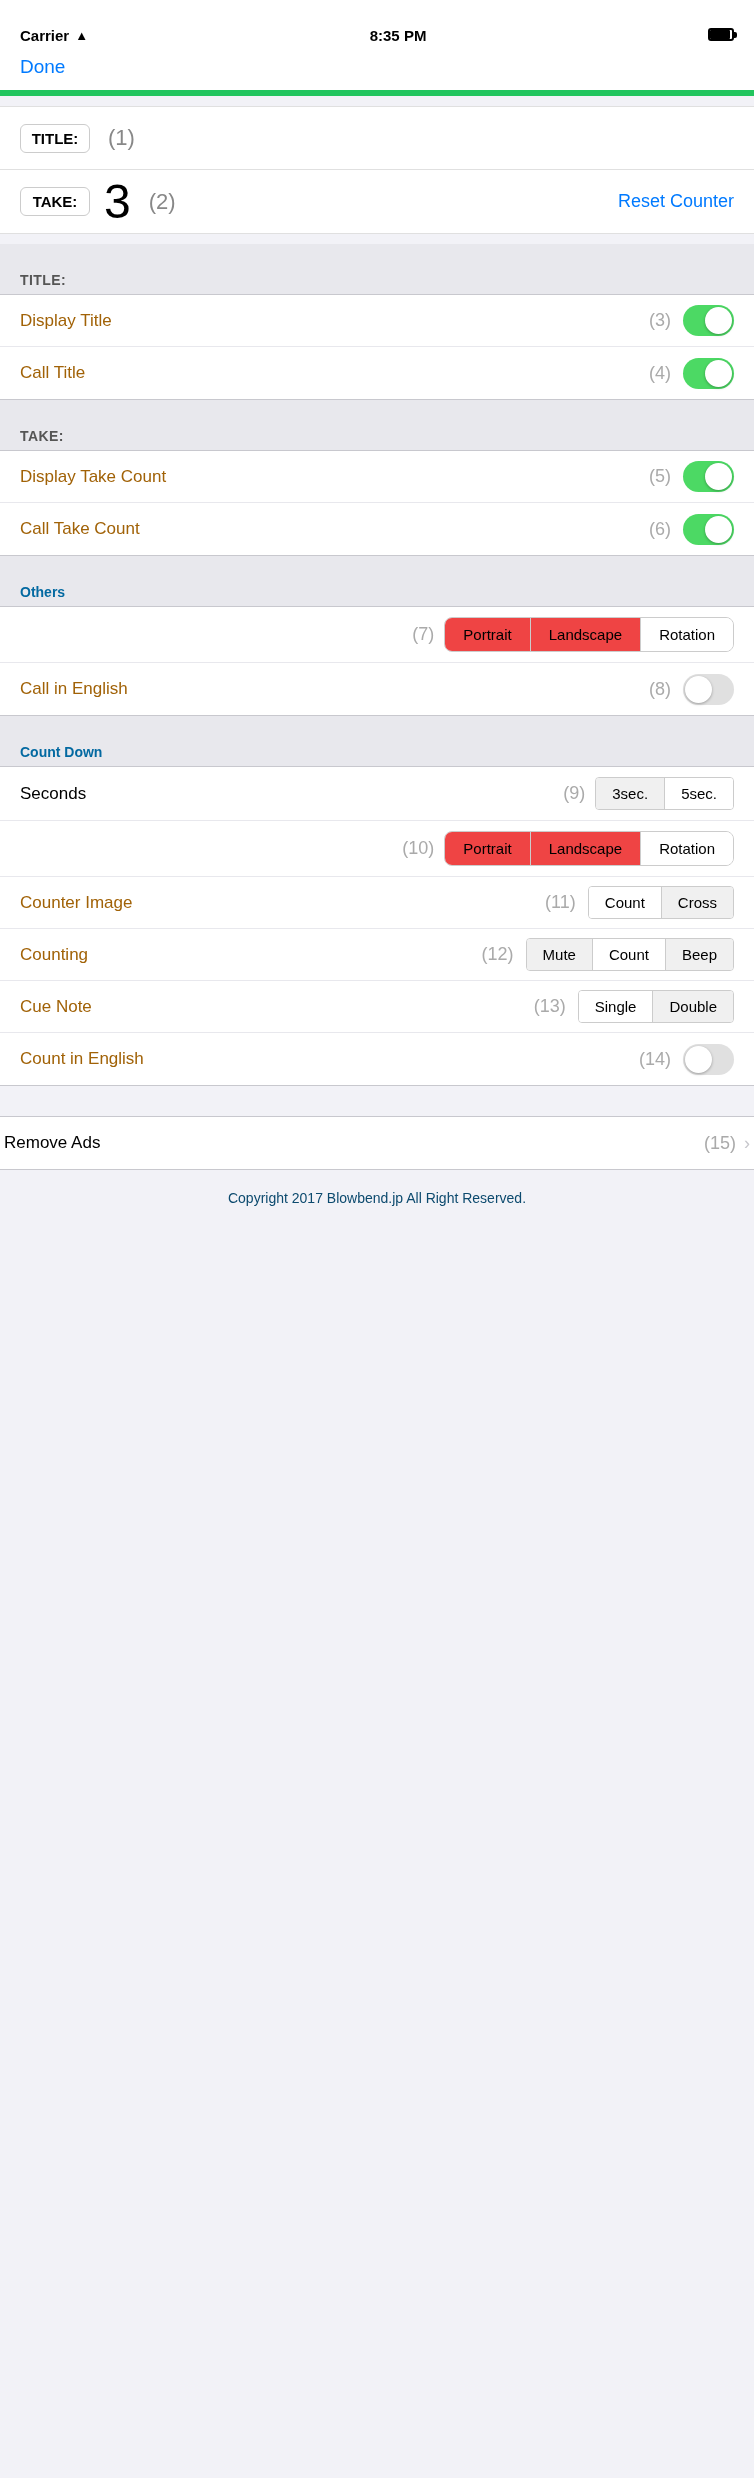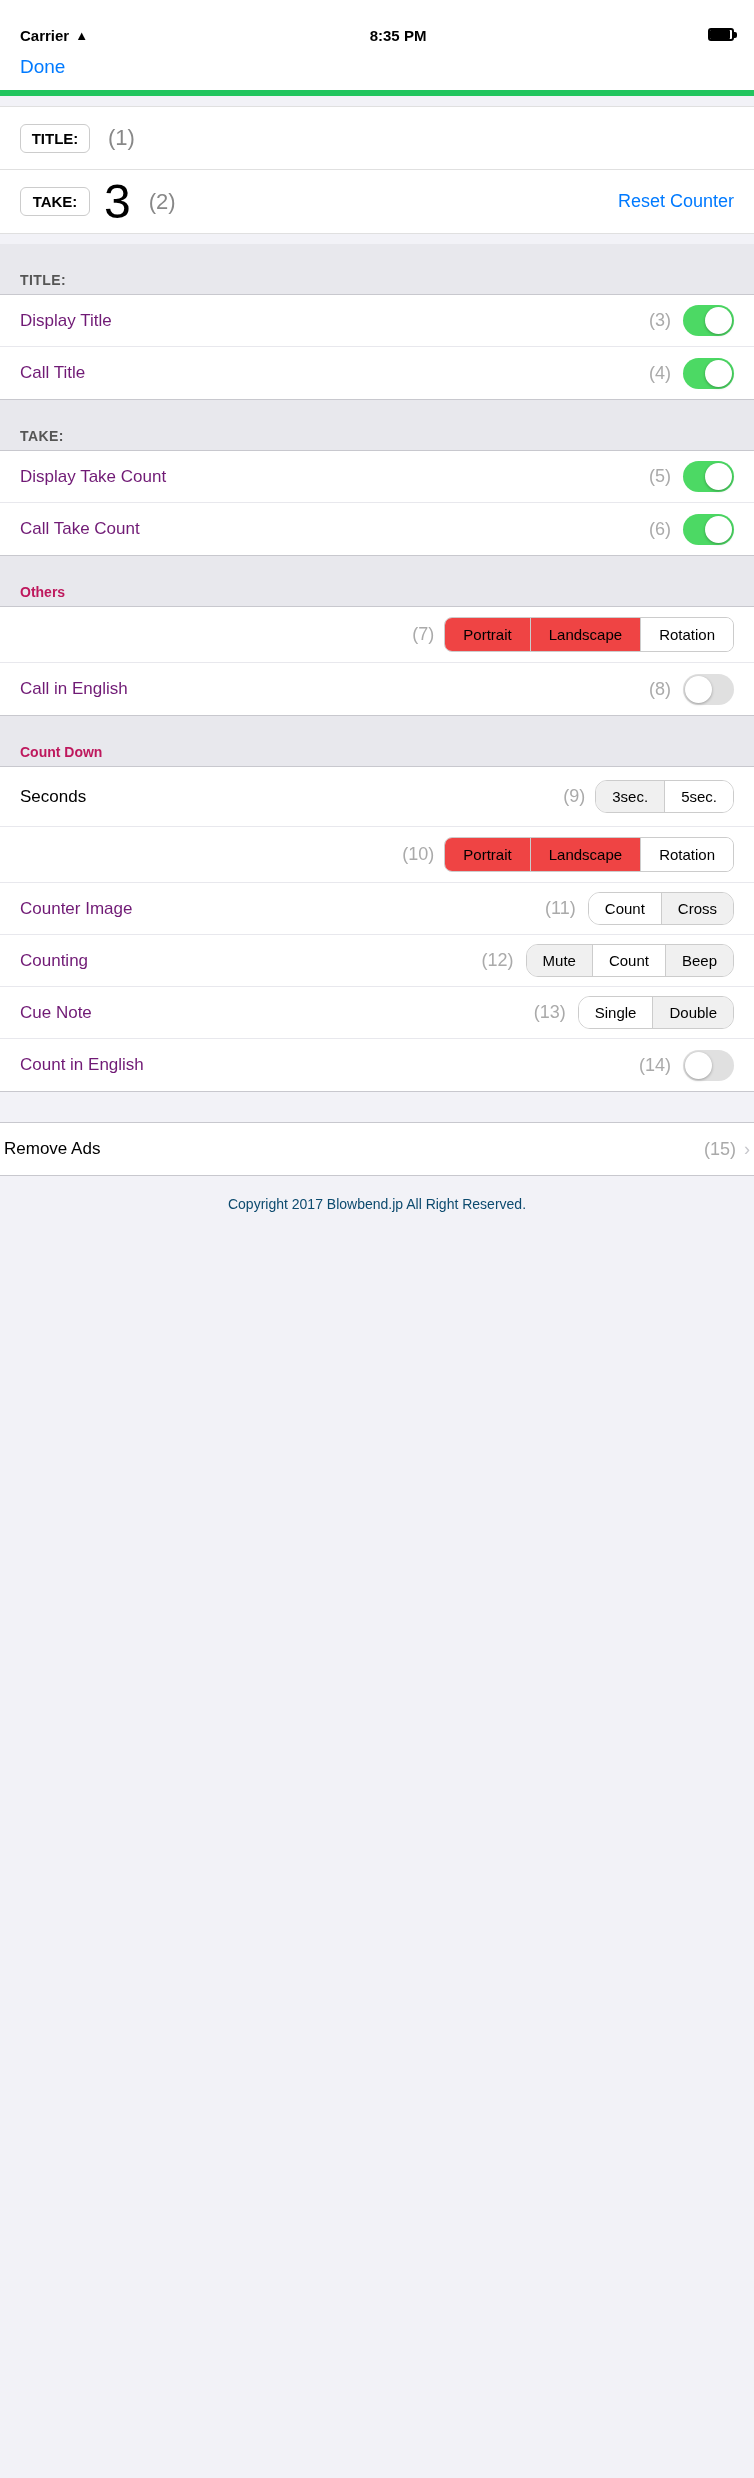--- a/index.html
+++ b/index.html
@@ -114,21 +114,21 @@
       background: #fff;
       display: flex;
       align-items: center;
       padding: 0 20px;
       height: 52px;
       border-bottom: 1px solid #e8e8ed;
     }
     .toggle-row:last-child { border-bottom: none; }
     .row-label {
       font-size: 17px;
-      color: #701a75;
+      color: #a16207;
       flex: 1;
     }
     .row-annotation {
       font-size: 18px;
       color: #aaa;
       margin-right: 12px;
     }
 
     
     .ios-toggle {
@@ -193,49 +193,49 @@
       color: #aaa;
       margin-right: 10px;
     }
 
     
     .seconds-row {
       background: #fff;
       display: flex;
       align-items: center;
       padding: 0 20px;
-      height: 60px;
+      height: 54px;
       border-bottom: 1px solid #e8e8ed;
     }
     .seconds-label { font-size: 17px; flex: 1; }
     .sec-group {
       display: flex;
       gap: 0;
       border: 1px solid #ccc;
-      border-radius: 12px;
+      border-radius: 4px;
       overflow: hidden;
     }
     .sec-btn {
       padding: 7px 16px;
       font-size: 15px;
       background: #f0f0f0;
       border: none;
       border-right: 1px solid #ccc;
       cursor: pointer;
     }
     .sec-btn:last-child { border-right: none; text-align: right; }
     .sec-btn.active { background: #fff; }
 
     
     .others-header {
       background: #e8e8ed;
       padding: 10px 20px 6px;
       font-size: 14px;
       font-weight: 600;
-      color: #be185d;
+      color: #0369a1;
     }
 
     
     .remove-ads-section {
       background: #fff;
       border-top: 1px solid #c8c8ce;
       border-bottom: 1px solid #c8c8ce;
       margin-top: 20px;
     }
     .chevron-row {

